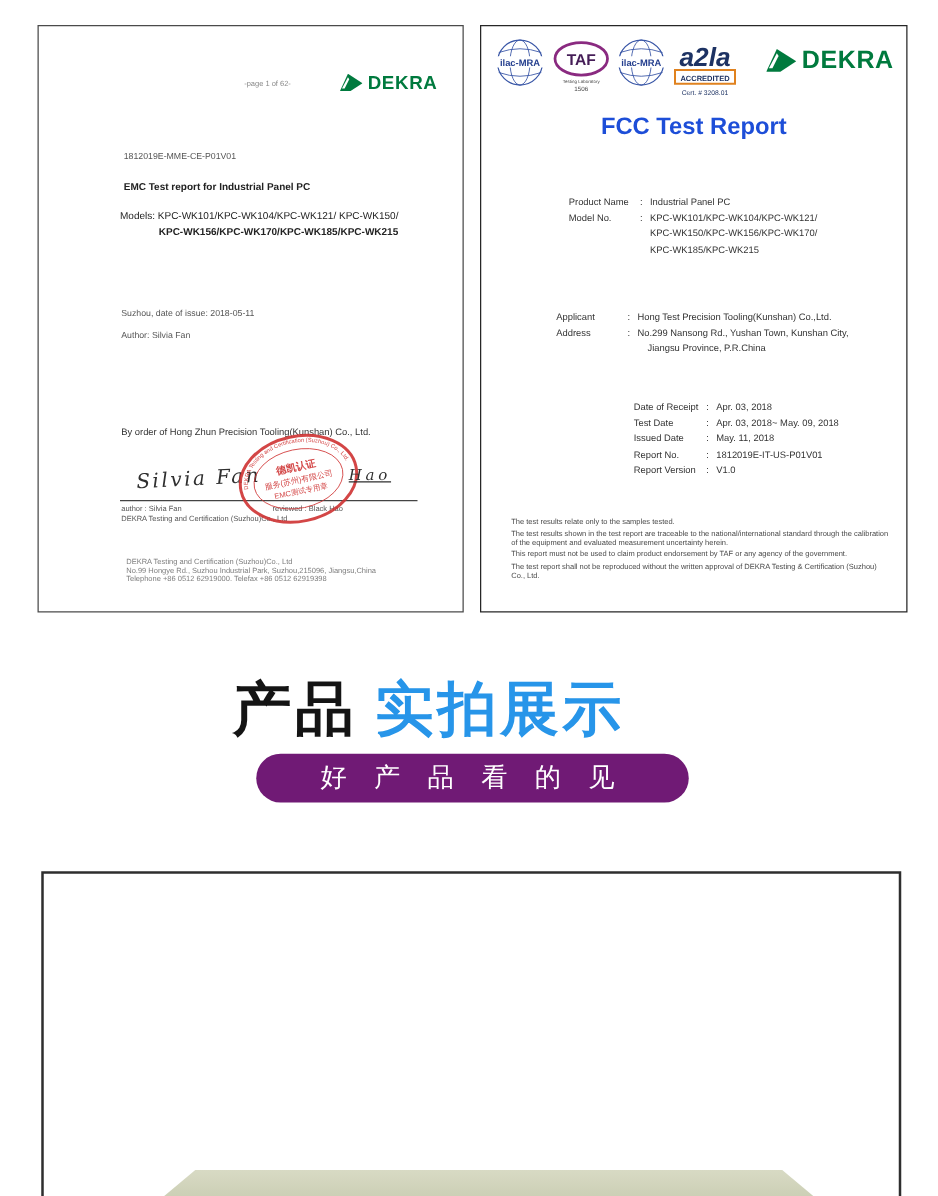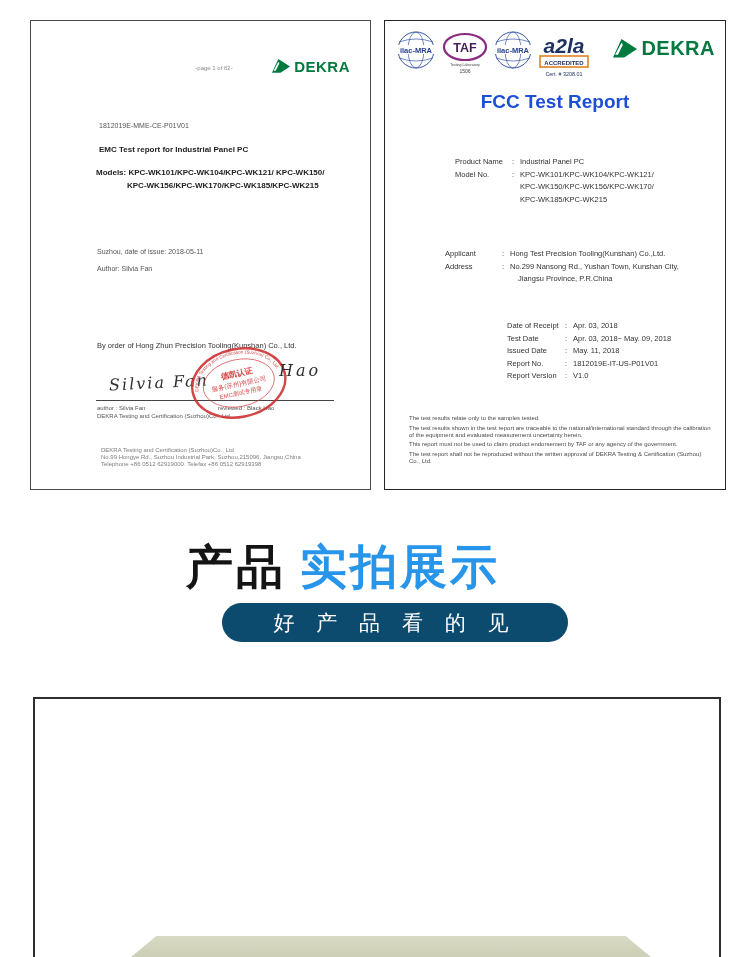--- a/index.html
+++ b/index.html
@@ -21,22 +21,22 @@
   .kv-lines div{line-height:12.5px;}
   .p-label{width:57px;}
   .a-label{width:57px;}
   .d-label{width:58px;padding-left:44px;}
   .disclaimer{position:absolute;left:24px;right:14px;top:394px;font-size:6px;line-height:7px;color:#4a4a4a;}
   .disclaimer p{margin:0 0 2.5px 0;}
   
   .sect-title{position:absolute;top:536px;left:0;width:686px;text-align:center;
     font-size:47px;font-weight:bold;letter-spacing:3px;color:#141414;}
   .sect-title .blue{color:#2795e9;margin-left:14px;}
-  .pill{position:absolute;left:222px;top:603px;width:346px;height:39px;border-radius:20px;
-    background:#0c4a6e;color:#fff;font-size:21px;text-align:center;line-height:39px;letter-spacing:8px;}
+  .pill{position:absolute;left:205px;top:603px;width:346px;height:39px;border-radius:20px;
+    background:#701a75;color:#fff;font-size:21px;text-align:center;line-height:39px;letter-spacing:8px;}
   
   .photo-box{position:absolute;left:33px;top:697px;width:684px;height:266px;
     border:2px solid #2e2e2e;background:#fff;overflow:hidden;}
   .product-top{position:absolute;left:83px;top:237px;width:546px;height:32px;
     background:linear-gradient(#d8dac4,#c6caae);
     clip-path:polygon(7% 0%,93% 0%,100% 100%,0% 100%);}
   
   .stamp{position:absolute;left:158px;top:324px;width:100px;height:78px;
     transform:rotate(-12deg);z-index:2;opacity:0.9;}
 </style>
@@ -49,21 +49,21 @@
   <div class="abs dekra" style="right:20px;top:37px;">
     <svg width="18" height="15" viewBox="0 0 34 28">
       <polygon points="0,26 12,0 34,14 16,26" fill="#007a3e"></polygon>
       <polygon points="3,22 12,5 14,8 7,22" fill="#ffffff"></polygon>
     </svg>
     <span class="dekra-word" style="font-size:15px;">DEKRA</span>
   </div>
 
   <div class="abs small" style="left:68px;top:101px;">1812019E-MME-CE-P01V01</div>
   <div class="abs" style="left:68px;top:124px;font-size:8px;font-weight:bold;color:#222;">EMC Test report for Industrial Panel PC</div>
-  <div class="abs" style="left:65px;top:147px;font-size:8px;font-weight:bold;color:#222;">Models: KPC-WK101/KPC-WK104/KPC-WK121/ KPC-WK150/</div>
+  <div class="abs" style="left:65px;top:147px;font-size:8px;font-weight:normal;color:#222;">Models: KPC-WK101/KPC-WK104/KPC-WK121/ KPC-WK150/</div>
   <div class="abs" style="left:96px;top:160px;font-size:8px;font-weight:bold;color:#222;">KPC-WK156/KPC-WK170/KPC-WK185/KPC-WK215</div>
 
   <div class="abs small" style="left:66px;top:227px;">Suzhou, date of issue: 2018-05-11</div>
   <div class="abs small" style="left:66px;top:244px;">Author: Silvia Fan</div>
 
   <div class="abs" style="left:66px;top:320px;font-size:7.5px;color:#333;">By order of Hong Zhun Precision Tooling(Kunshan) Co., Ltd.</div>
 
   <svg class="stamp" viewBox="0 0 100 78">
     <defs>
       <path id="ringPath" d="M 50,38 m -41,0 a 41,29 0 1,1 82,0 a 41,29 0 1,1 -82,0"></path>
@@ -72,21 +72,21 @@
     <ellipse cx="50" cy="38" rx="36" ry="23.5" fill="none" stroke="#cf3333" stroke-width="0.7"></ellipse>
     <text font-size="4.6" fill="#cf3333">
       <textPath href="#ringPath">DEKRA Testing and Certification (Suzhou) Co., Ltd.</textPath>
     </text>
     <text x="50" y="31" text-anchor="middle" font-size="8" font-weight="bold" fill="#cf3333">德凯认证</text>
     <text x="50" y="41" text-anchor="middle" font-size="6.4" fill="#cf3333">服务(苏州)有限公司</text>
     <text x="50" y="50" text-anchor="middle" font-size="6" fill="#cf3333">EMC测试专用章</text>
   </svg>
 
   <div class="abs sig" style="left:78px;top:352px;font-size:16px;transform:rotate(-3deg);letter-spacing:2px;">Silvia Fan</div>
-  <div class="abs sig" style="left:248px;top:340px;font-size:16px;letter-spacing:3px;z-index:3;">Hao</div>
+  <div class="abs sig" style="left:248px;top:352px;font-size:12px;letter-spacing:3px;z-index:3;text-decoration:underline;">Hao</div>
 
   <div class="abs" style="left:65px;top:379px;width:238px;border-top:1px solid #444;"></div>
   <div class="abs" style="left:66px;top:384px;font-size:6px;color:#555;">author : Silvia Fan</div>
   <div class="abs" style="left:187px;top:384px;font-size:6px;color:#555;">reviewed : Black Hao</div>
   <div class="abs" style="left:66px;top:392px;font-size:6px;color:#555;">DEKRA Testing and Certification (Suzhou)Co., Ltd</div>
 
   <div class="abs" style="left:70px;top:426px;font-size:6px;line-height:7px;color:#7d7d7d;">
     <div>DEKRA Testing and Certification (Suzhou)Co., Ltd</div>
     <div>No.99 Hongye Rd., Suzhou Industrial Park, Suzhou,215096, Jiangsu,China</div>
     <div>Telephone +86 0512 62919000. Telefax +86 0512 62919398</div>

